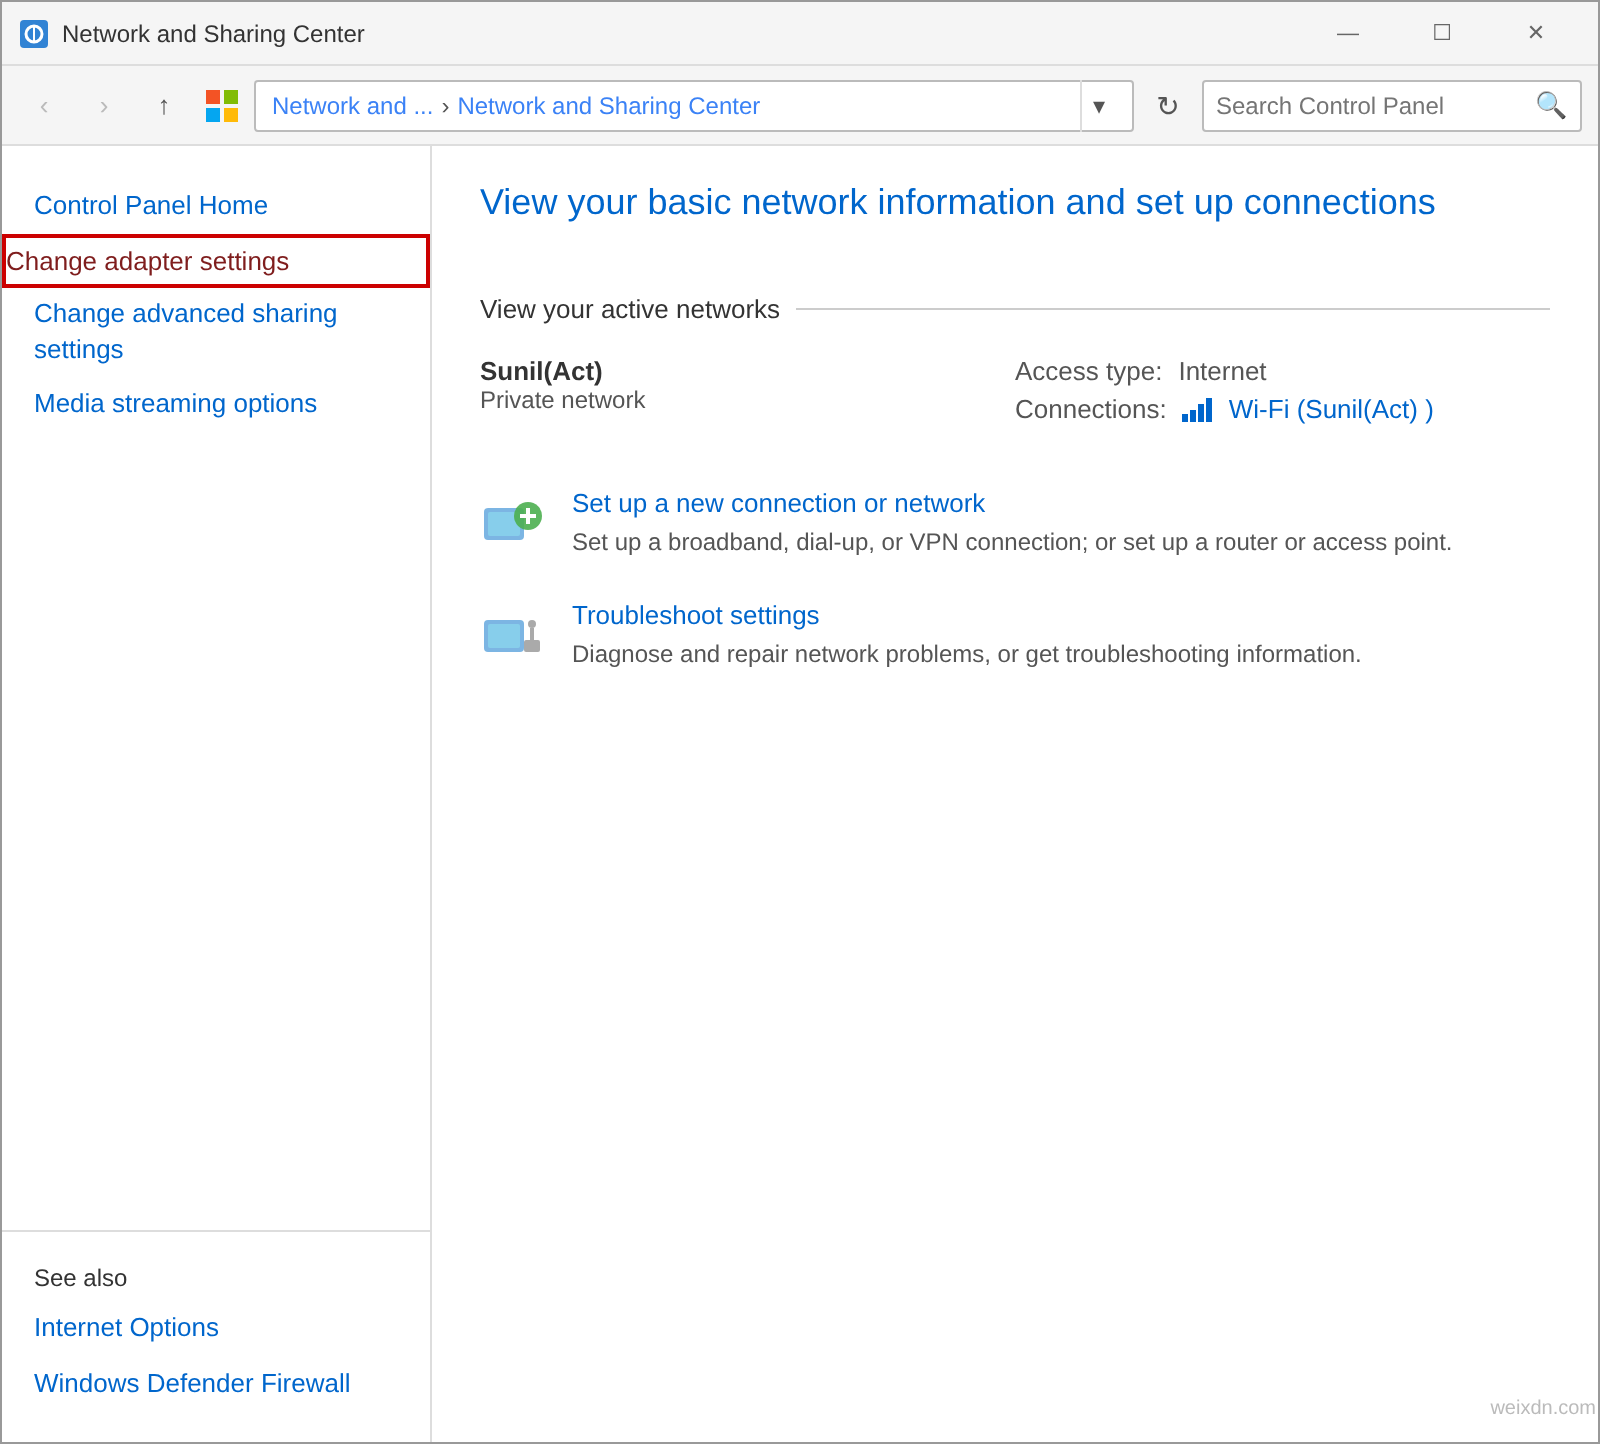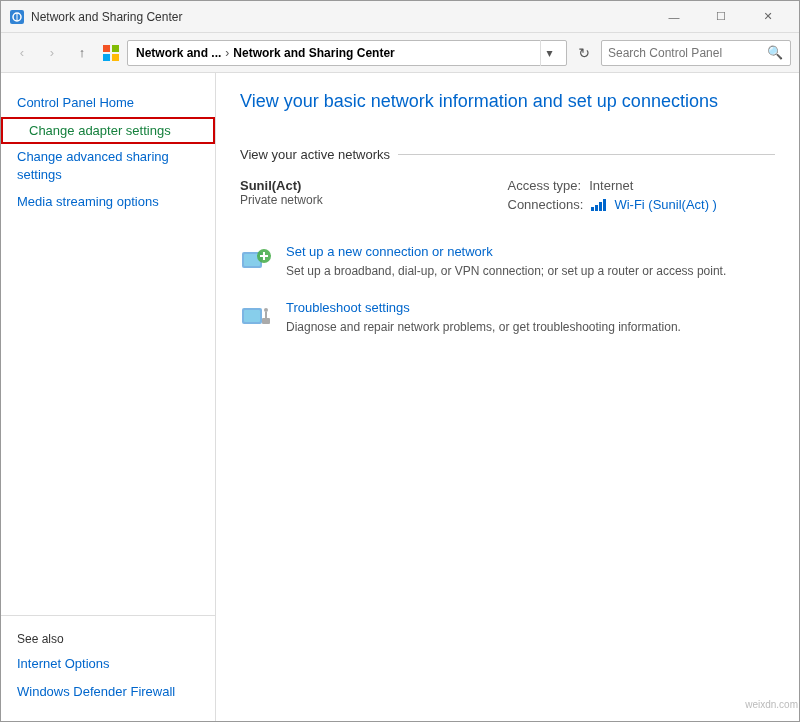--- a/index.html
+++ b/index.html
@@ -101,23 +101,22 @@
       color: #333;
       border-radius: 2px;
     }
 
     .address-path-separator {
       color: #555;
       margin: 0 4px;
     }
 
     .address-path-link {
-      color: #000000;
-      cursor: pointer;
-      font-weight: bold;
+      color: #3b82f6;
+      cursor: pointer;
     }
 
     .address-path-dropdown {
       width: 18px;
       height: 26px;
       display: flex;
       align-items: center;
       justify-content: center;
       cursor: pointer;
       color: #555;
@@ -181,22 +180,22 @@
     .sidebar-item {
       padding: 4px 16px;
       cursor: pointer;
       color: #0066cc;
       font-size: 13px;
       line-height: 1.5;
     }
 
     .sidebar-item.active {
       border: 2px solid #cc0000;
-      padding: 2px 26px;
-      color: #15803d;
+      padding: 2px 0;
+      color: #7f1d1d;
     }
 
     .sidebar-item.multi-line {
       line-height: 1.4;
     }
 
     .sidebar-spacer { flex: 1; }
 
     .sidebar-section-label {
       padding: 8px 16px 4px;
@@ -303,21 +302,21 @@
 
     
     .settings-list {
       list-style: none;
     }
 
     .settings-item {
       display: flex;
       gap: 14px;
       margin-bottom: 20px;
-      align-items: flex-start;
+      align-items: center;
     }
 
     .settings-item-icon {
       width: 32px;
       height: 32px;
       flex-shrink: 0;
       display: flex;
       align-items: center;
       justify-content: center;
     }

